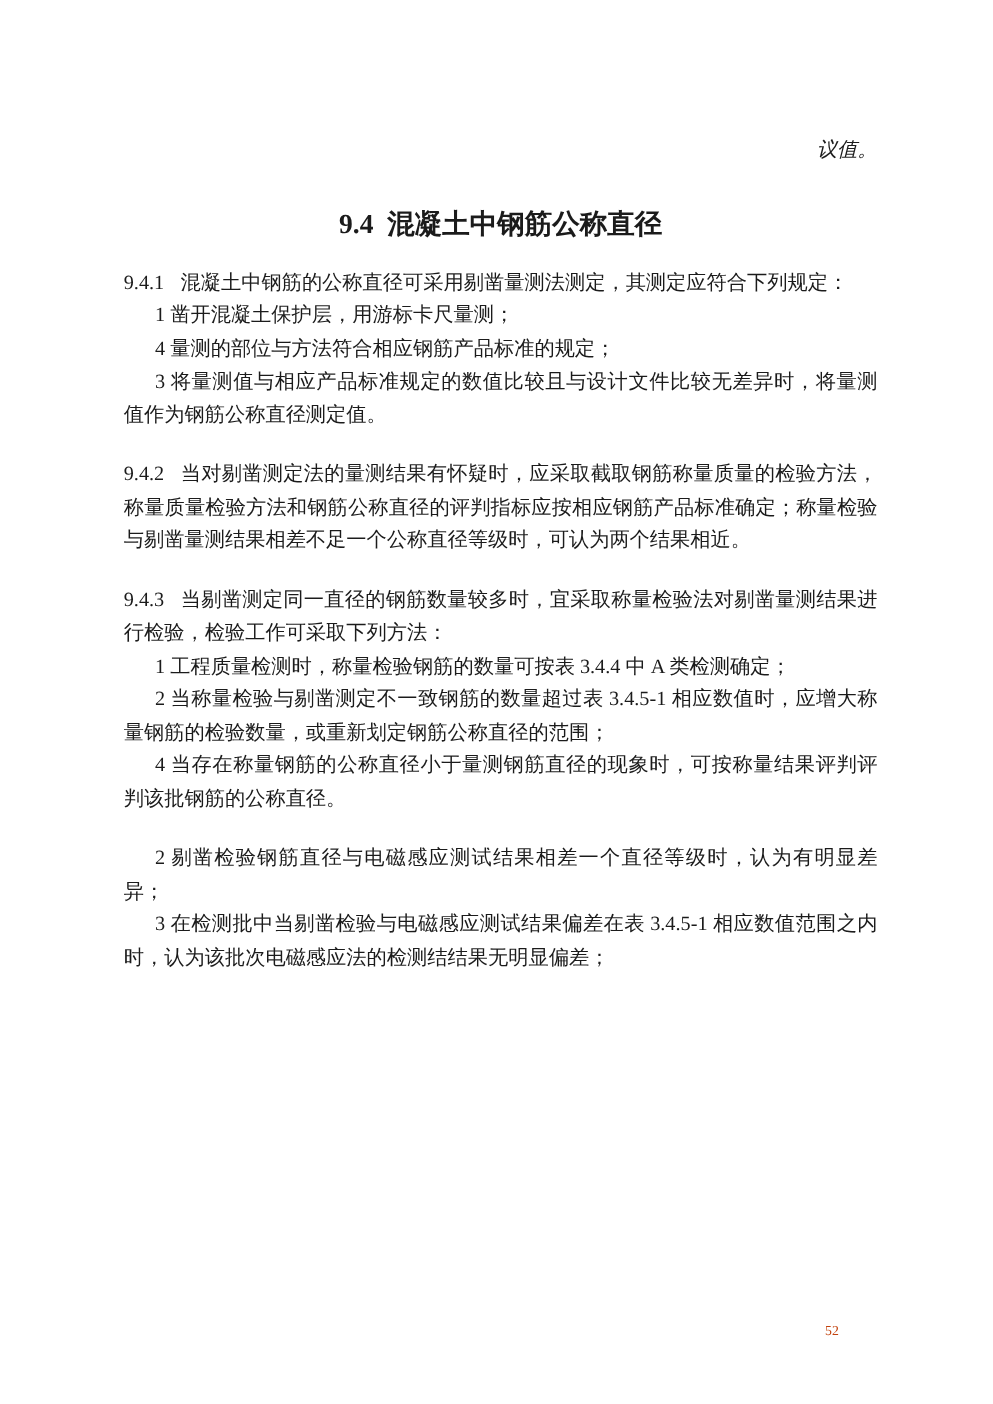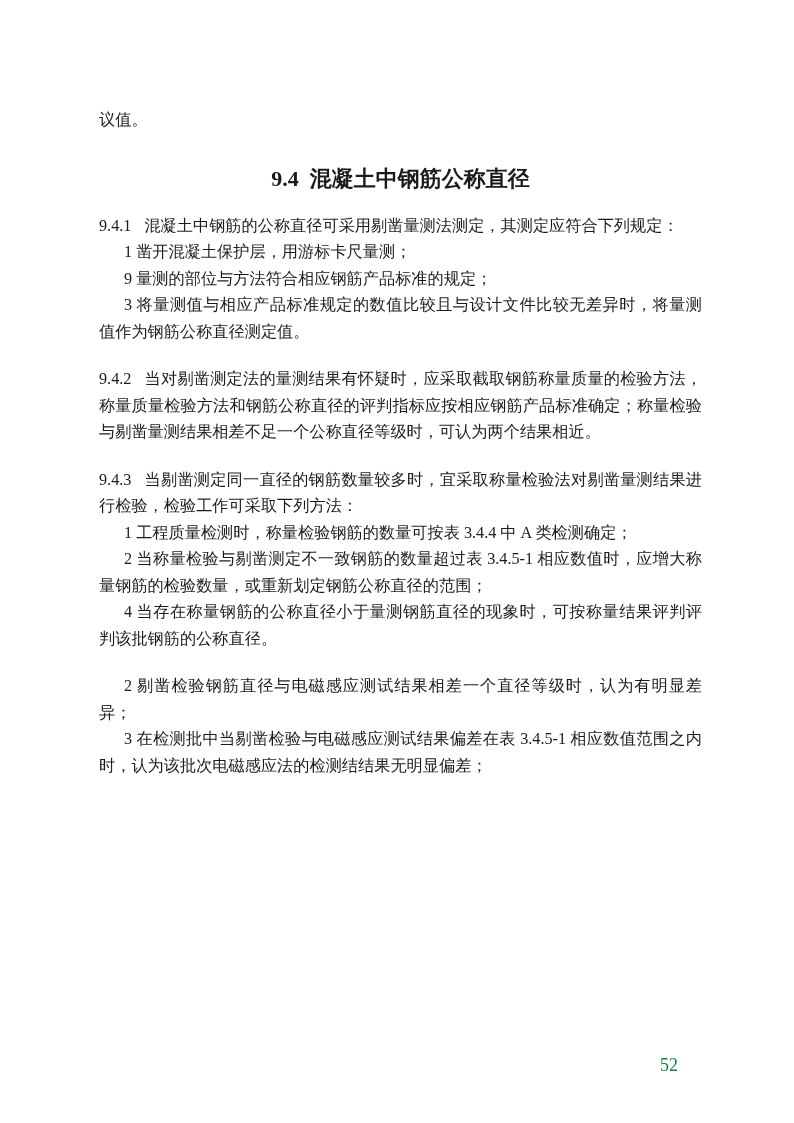--- a/index.html
+++ b/index.html
@@ -20,55 +20,55 @@
   .content {
     position: absolute;
     left: 99px;
     top: 107px;
     width: 603px;
     font-size: 16.2px;
     line-height: 26.5px;
     text-align: justify;
   }
   .content p { margin: 0; }
-  .carryover { text-align: left; }
+  .carryover { text-align: right; font-style: italic; }
   .section-heading {
     margin: 31px 0 5px;
     text-align: center;
     font-size: 22px;
     line-height: 27px;
     font-weight: 700;
   }
   .section-heading .sec-num { margin-right: 11px; }
   .clause-group { margin-top: 21px; }
   .clause-lead .num { margin-right: 13px; }
   .item { text-indent: 25px; }
   .page-number {
     position: absolute;
     left: 660px;
     top: 1057px;
-    font-size: 18px;
+    font-size: 11px;
     line-height: 16px;
-    color: #15803d;
+    color: #c2410c;
   }
 </style>
 </head>
 <body>
 
 <div class="page">
   <div class="content">
 
     <p class="carryover">议值。</p>
 
     <h2 class="section-heading"><span class="sec-num">9.4</span><span>混凝土中钢筋公称直径</span></h2>
 
     <div class="clause-group">
       <p class="clause-lead"><span class="num">9.4.1</span><span>混凝土中钢筋的公称直径可采用剔凿量测法测定，其测定应符合下列规定：</span></p>
       <p class="item">1 凿开混凝土保护层，用游标卡尺量测；</p>
-      <p class="item">9 量测的部位与方法符合相应钢筋产品标准的规定；</p>
+      <p class="item">4 量测的部位与方法符合相应钢筋产品标准的规定；</p>
       <p class="item">3 将量测值与相应产品标准规定的数值比较且与设计文件比较无差异时，将量测值作为钢筋公称直径测定值。</p>
     </div>
 
     <div class="clause-group">
       <p class="clause-lead"><span class="num">9.4.2</span><span>当对剔凿测定法的量测结果有怀疑时，应采取截取钢筋称量质量的检验方法，称量质量检验方法和钢筋公称直径的评判指标应按相应钢筋产品标准确定；称量检验与剔凿量测结果相差不足一个公称直径等级时，可认为两个结果相近。</span></p>
     </div>
 
     <div class="clause-group">
       <p class="clause-lead"><span class="num">9.4.3</span><span>当剔凿测定同一直径的钢筋数量较多时，宜采取称量检验法对剔凿量测结果进行检验，检验工作可采取下列方法：</span></p>
       <p class="item">1 工程质量检测时，称量检验钢筋的数量可按表 3.4.4 中 A 类检测确定；</p>

